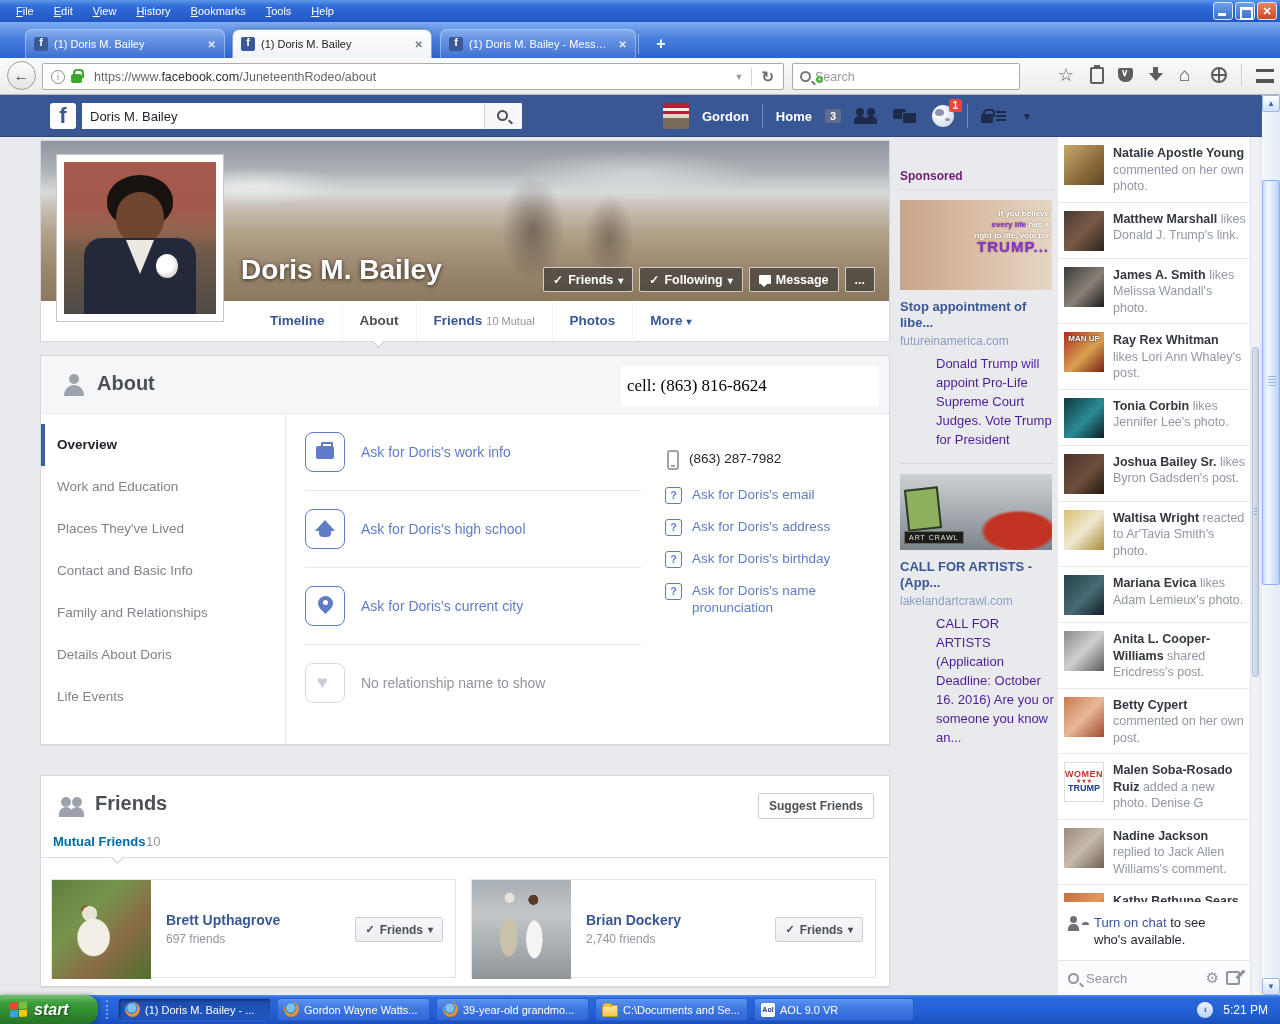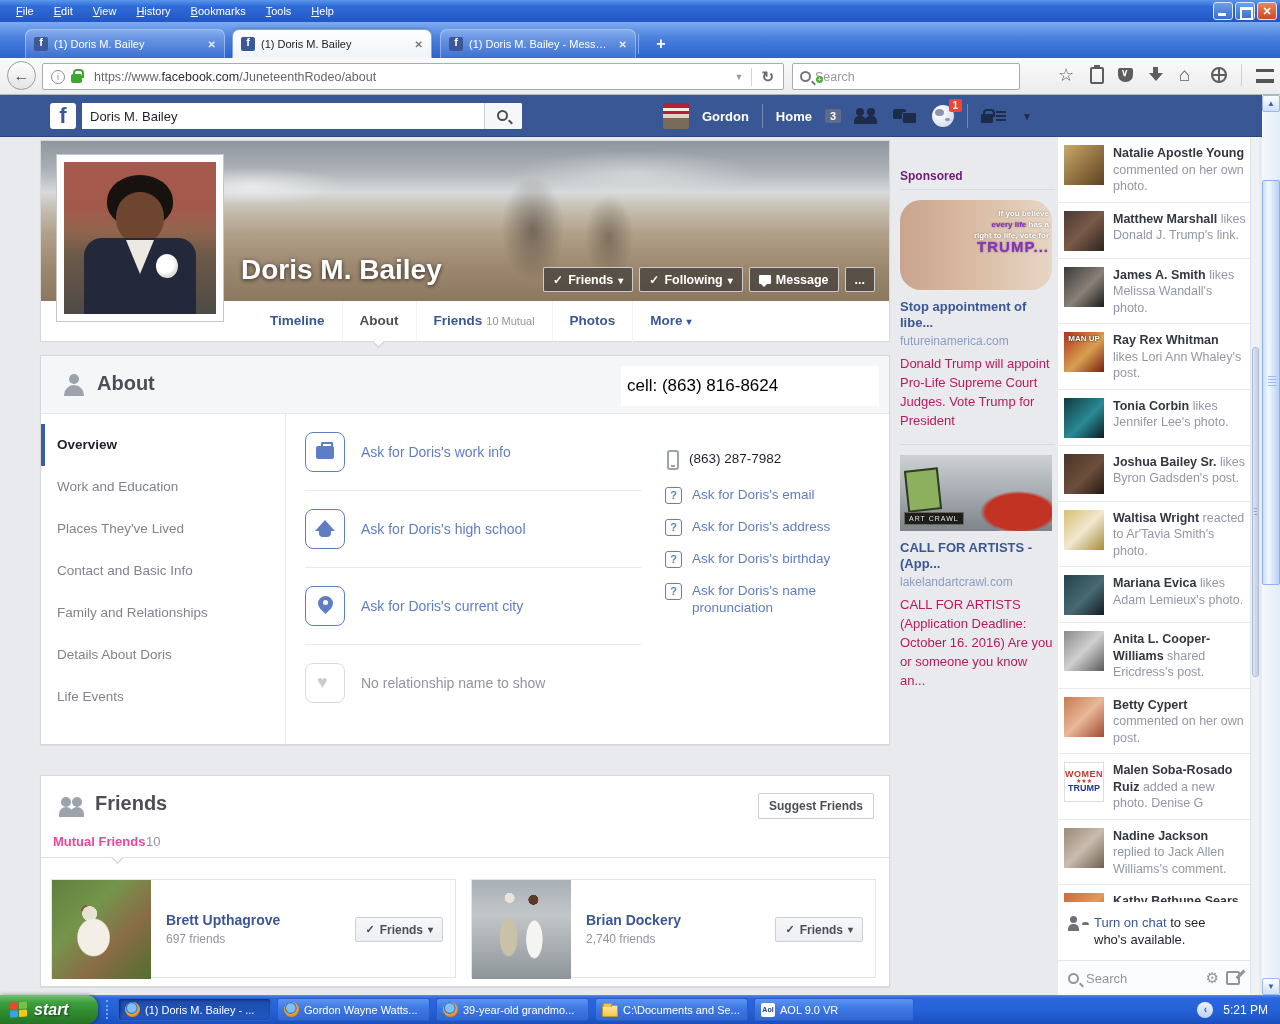--- a/index.html
+++ b/index.html
@@ -124,21 +124,21 @@
   .ptab .suffix{font-weight:normal;font-size:11px;color:#90949c;margin-left:4px;}
   .ptab .caret{font-size:10px;margin-left:4px;}
 
   
   .about-card{left:40px;top:260px;width:850px;height:390px;}
   .about-header{position:absolute;left:0;top:0;width:848px;height:58px;background:#f5f6f7;border-bottom:1px solid #e7e9ec;}
   .person-icon{position:absolute;left:22px;top:18px;width:22px;height:22px;}
   .person-icon::before{content:"";position:absolute;left:6px;top:0;width:10px;height:10px;border-radius:50%;background:#9da3ac;}
   .person-icon::after{content:"";position:absolute;left:1px;top:11px;width:20px;height:11px;border-radius:10px 10px 0 0;background:#9da3ac;}
   .about-title{position:absolute;left:56px;top:16px;font-size:20px;font-weight:bold;color:#4b4f56;}
-  .cell-note{position:absolute;right:10px;top:10px;width:258px;height:40px;background:#fff;font-family:Liberation Sans, sans-serif;font-size:17px;color:#000;line-height:40px;padding-left:6px;}
+  .cell-note{position:absolute;right:10px;top:10px;width:258px;height:40px;background:#fff;font-family:Liberation Serif, serif;font-size:17px;color:#000;line-height:40px;padding-left:6px;}
   .about-nav{position:absolute;left:0;top:58px;width:245px;height:331px;border-right:1px solid #e7e9ec;padding-top:10px;}
   .anav-item{height:42px;line-height:42px;padding-left:16px;font-size:13.5px;color:#7f848c;}
   .anav-item.active{border-left:4px solid #3e5da0;padding-left:12px;font-weight:bold;color:#1d2129;}
   .about-middle{position:absolute;left:246px;top:58px;width:364px;height:331px;}
   .am-row{position:absolute;left:0;width:364px;height:77px;}
   .am-row .rowline{position:absolute;left:18px;right:10px;bottom:0;height:1px;background:#e7e9ec;}
   .am-icon{position:absolute;left:18px;top:18px;width:40px;height:40px;border:1px solid #5f7dc4;border-radius:8px;}
   .am-icon.grey{border-color:#d7dade;}
   .am-label{position:absolute;left:74px;top:30px;font-size:14px;color:#5f7dc4;}
   .am-label.grey{color:#90949c;}
@@ -159,48 +159,48 @@
   .ac-text.dark{color:#1d2129;}
 
   
   .friends-card{left:40px;top:680px;width:850px;height:212px;}
   .friends-icon{position:absolute;left:18px;top:20px;width:26px;height:22px;}
   .friends-icon::before{content:"";position:absolute;left:2px;top:1px;width:10px;height:10px;border-radius:50%;background:#9da3ac;box-shadow:11px 0 0 #9da3ac;}
   .friends-icon::after{content:"";position:absolute;left:0;top:11px;width:14px;height:10px;border-radius:7px 7px 0 0;background:#9da3ac;box-shadow:11px 0 0 #9da3ac;}
   .friends-title{position:absolute;left:54px;top:16px;font-size:20px;font-weight:bold;color:#4b4f56;}
   .suggest-btn{position:absolute;right:15px;top:17px;height:26px;background:#fff;border:1px solid #ccd0d5;border-radius:2px;font-size:12px;font-weight:bold;color:#4b4f56;padding:0 10px;line-height:24px;}
   .mutual-row{position:absolute;left:0;top:56px;width:848px;height:26px;border-bottom:1px solid #dddfe2;}
-  .mutual-label{position:absolute;left:12px;top:2px;font-size:13px;font-weight:bold;color:#ec4899;}
+  .mutual-label{position:absolute;left:12px;top:2px;font-size:13px;font-weight:bold;color:#0369a1;}
   .mutual-count{position:absolute;left:105px;top:2px;font-size:13px;color:#90949c;}
   .mutual-notch{position:absolute;left:72px;bottom:-5px;width:9px;height:9px;background:#fff;border-right:1px solid #c6c8cc;border-bottom:1px solid #c6c8cc;transform:rotate(45deg);}
   .friend-box{position:absolute;top:103px;width:405px;height:99px;border:1px solid #e1e4e8;background:#fff;}
   .fb1{left:10px;} .fb2{left:430px;}
   .friend-photo{position:absolute;left:0;top:0;width:99px;height:99px;}
   .photo-dog{background:radial-gradient(ellipse 26px 30px at 42% 58%,#f3efe6 0 60%,transparent 65%),radial-gradient(circle 12px at 38% 34%,#e8e2d4 0 60%,transparent 65%),radial-gradient(circle 7px at 34% 30%,#8c5a3a 0 60%,transparent 65%),linear-gradient(135deg,#5f7f3e 0%,#75954c 35%,#8a6b46 65%,#50702f 100%);}
   .photo-men{background:radial-gradient(circle 8px at 38% 18%,#e8e4da 0 60%,transparent 65%),radial-gradient(circle 8px at 62% 20%,#5a3a28 0 60%,transparent 65%),radial-gradient(ellipse 14px 30px at 37% 58%,#c9c2a8 0 60%,transparent 66%),radial-gradient(ellipse 13px 30px at 63% 60%,#f4f4f2 0 60%,transparent 66%),linear-gradient(180deg,#a8b0b6 0%,#c2c6c9 35%,#8e9599 100%);}
   .friend-name{position:absolute;left:114px;top:32px;font-size:14px;font-weight:bold;color:#3a5795;}
   .friend-count{position:absolute;left:114px;top:52px;font-size:12px;color:#90949c;}
   .friend-btn{position:absolute;right:12px;top:37px;height:25px;background:linear-gradient(#f6f7f9,#eceef2);border:1px solid #ccd0d5;border-radius:2px;font-size:12px;font-weight:bold;color:#4b4f56;display:flex;align-items:center;gap:5px;padding:0 9px;}
   .friend-btn::before{content:"✓";font-size:11px;}
   .friend-btn::after{content:"▾";font-size:10px;}
 
   
   .sponsored{position:absolute;left:900px;top:60px;width:155px;}
   .sp-title{font-size:12px;font-weight:bold;color:#701a75;padding:14px 0 6px;}
   .sp-div{height:1px;background:#d8dade;margin-bottom:10px;}
-  .ad-img1{width:152px;height:90px;background:linear-gradient(90deg,#c9a48e 0%,#d8b89e 40%,#e6d6c5 100%);position:relative;overflow:hidden;border-radius:21px;}
+  .ad-img1{width:152px;height:90px;background:linear-gradient(90deg,#c9a48e 0%,#d8b89e 40%,#e6d6c5 100%);position:relative;overflow:hidden;}
   .ad1-text{position:absolute;right:3px;top:8px;text-align:right;font-size:8px;font-weight:bold;color:#fff;line-height:11px;text-shadow:0 0 2px rgba(0,0,0,.5);}
   .ad1-hl{color:#8b2fc9;}
   .ad1-trump{font-size:15px;color:#8b2fc9;letter-spacing:1px;}
   .ad-img2{width:152px;height:76px;background:radial-gradient(ellipse 55px 30px at 78% 75%,#c23324 0 60%,transparent 70%),radial-gradient(ellipse 20px 12px at 72% 92%,#9a9da1 0 60%,transparent 70%),linear-gradient(180deg,#cdd1d4 0%,#aab0b5 45%,#7d8489 100%);position:relative;overflow:hidden;}
   .ad2-poster{position:absolute;left:6px;top:14px;width:34px;height:42px;background:#8cb05e;border:2px solid #2e3a28;transform:rotate(-6deg);}
   .ad2-badge{position:absolute;left:4px;bottom:6px;background:#1d1d1b;color:#e8e4da;font-size:7px;letter-spacing:1px;padding:2px 4px;border:1px solid #6a675f;}
   .ad-headline{font-size:13px;font-weight:bold;color:#3a5795;padding-top:9px;line-height:16px;}
   .ad-domain{font-size:12px;color:#8b9dc3;padding-top:3px;}
-  .ad-body{font-size:13px;color:#be185d;line-height:19px;padding-top:6px;}
+  .ad-body{font-size:13px;color:#4c1d95;line-height:19px;padding-top:6px;margin-left:36px;}
   .sp-gap{height:14px;}
 
   
   .ticker{position:absolute;left:1058px;top:42px;width:196px;height:858px;background:#fff;}
   .ticker-item{display:flex;gap:9px;padding:8px 8px 7px 6px;border-bottom:1px solid #e9eaec;}
   .tk-thumb{flex:none;width:40px;height:40px;position:relative;overflow:hidden;}
   .tk-text{font-size:12.5px;line-height:16.5px;color:#9197a3;}
   .tk-text b{color:#333840;}
   .t1{background:linear-gradient(135deg,#c8a96a,#8a6a3a 60%,#5c4525);} 
   .t2{background:linear-gradient(135deg,#4a3a32,#7a5a48 50%,#2c2420);}

